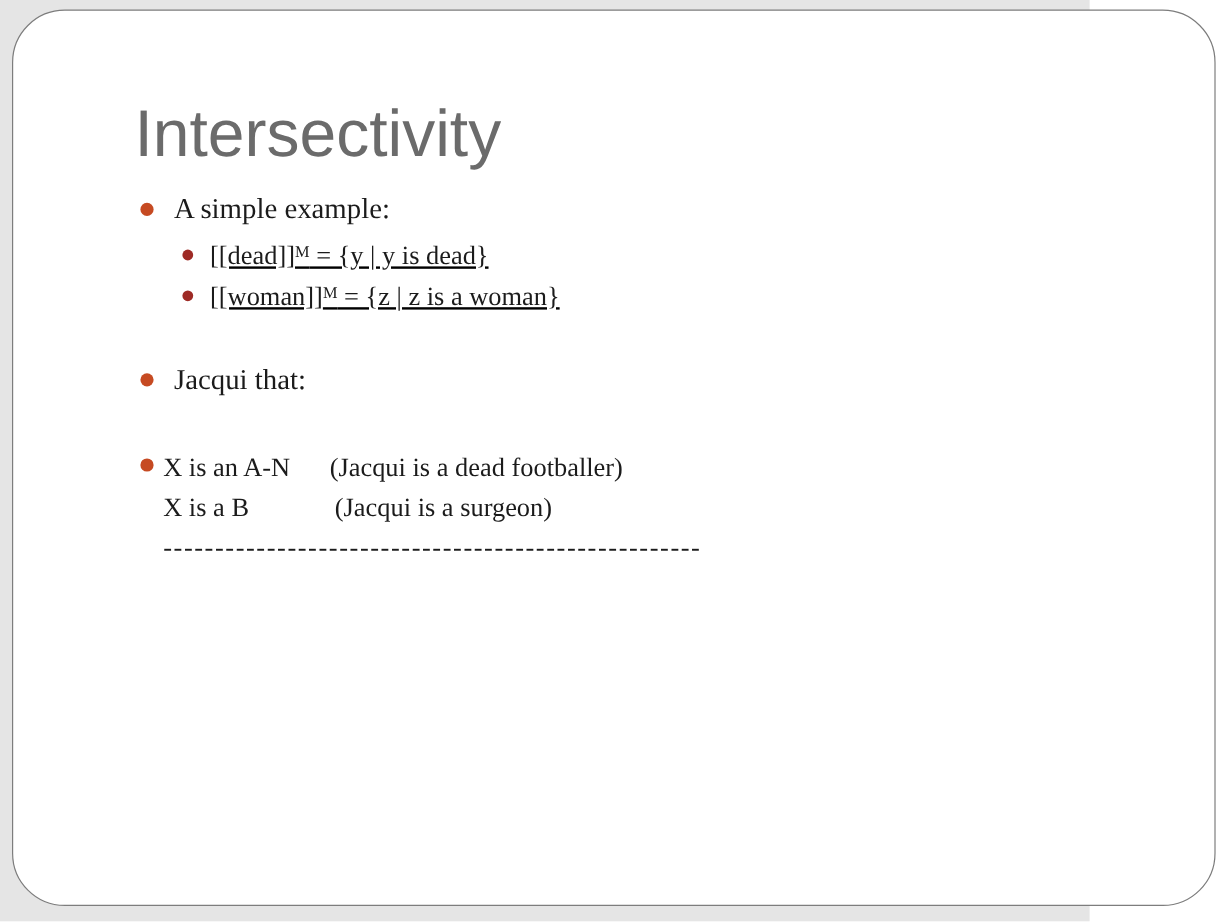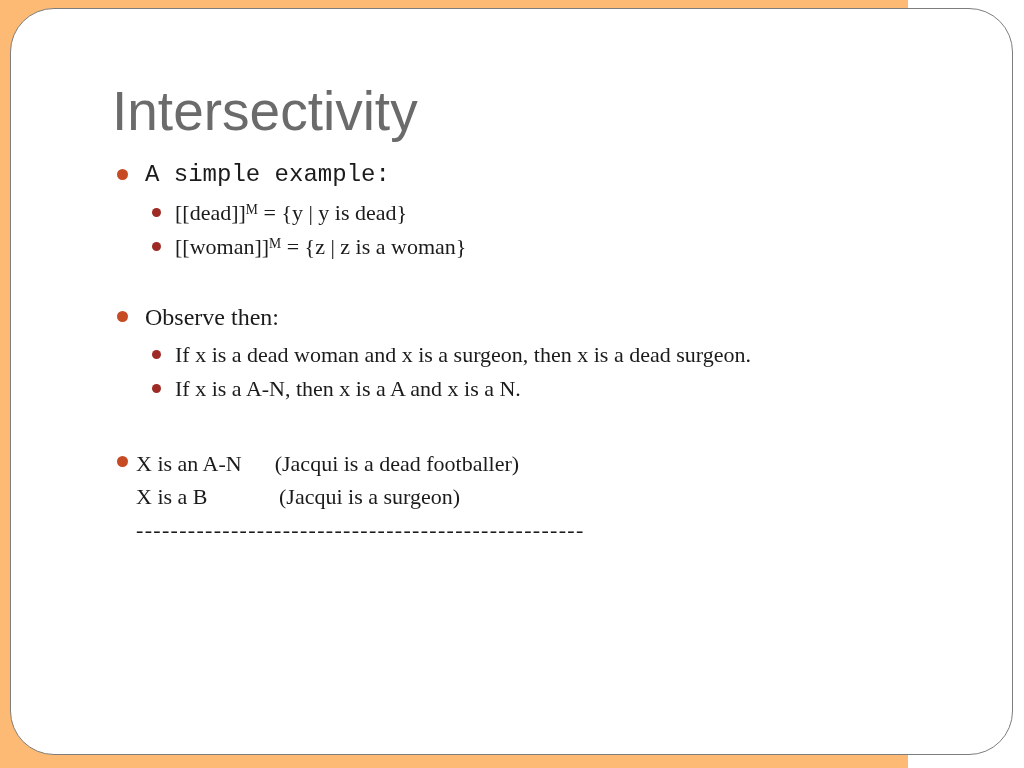--- a/index.html
+++ b/index.html
@@ -8,21 +8,21 @@
     width: 1024px;
     height: 768px;
     background: #ffffff;
     overflow: hidden;
     font-family: "Liberation Serif", serif;
   }
   .canvas {
     position: relative;
     width: 908px;
     height: 768px;
-    background: #fdba74;
+    background: #e5e5e5;
   }
   .slide-frame {
     position: absolute;
     left: 10px;
     top: 8px;
     width: 1003px;
     height: 747px;
     border: 1px solid #7d7d7d;
     border-radius: 44px;
     background: #ffffff;
@@ -52,24 +52,24 @@
   }
   .b1 .dot1 {
     position: absolute;
     left: 5px;
     top: 9px;
     width: 11px;
     height: 11px;
     border-radius: 50%;
     background: #c64a22;
   }
-  .b1.first { margin-top: 21px; font-family: Liberation Mono, monospace; }
+  .b1.first { margin-top: 21px; }
   .b1.observe { margin-top: 38px; }
   .b1.general { margin-top: 41px; }
-  .sublist { margin-top: 6px; }
+  .sublist { margin-top: 6px; text-decoration: underline; }
   .b2 {
     position: relative;
     padding-left: 63px;
     font-size: 22px;
     line-height: 34px;
     color: #1b1b1b;
   }
   .b2 .dot2 {
     position: absolute;
     left: 40px;
@@ -120,31 +120,21 @@
         <span>[[dead]]</span><sup class="m">M</sup><span>  =  {y | y is dead}</span>
       </div>
       <div class="b2">
         <span class="dot2"></span>
         <span>[[woman]]</span><sup class="m">M</sup><span>  =  {z | z is a woman}</span>
       </div>
     </div>
 
     <div class="b1 observe">
       <span class="dot1"></span>
-      <span>Observe then:</span>
-    </div>
-    <div class="sublist">
-      <div class="b2">
-        <span class="dot2"></span>
-        <span>If x is a dead woman and x is a surgeon, then x is a dead surgeon.</span>
-      </div>
-      <div class="b2">
-        <span class="dot2"></span>
-        <span>If x is a A-N, then x is a A and x is a N.</span>
-      </div>
+      <span>Jacqui that:</span>
     </div>
 
     <div class="b1 general">
       <span class="dot1"></span>
     </div>
     <div class="plainlines">
       <div class="plain">X is an A-N      (Jacqui is a dead footballer)</div>
       <div class="plain">X is a B             (Jacqui is a surgeon)</div>
       <div class="plain dashes">----------------------------------------------------</div>
     </div>

